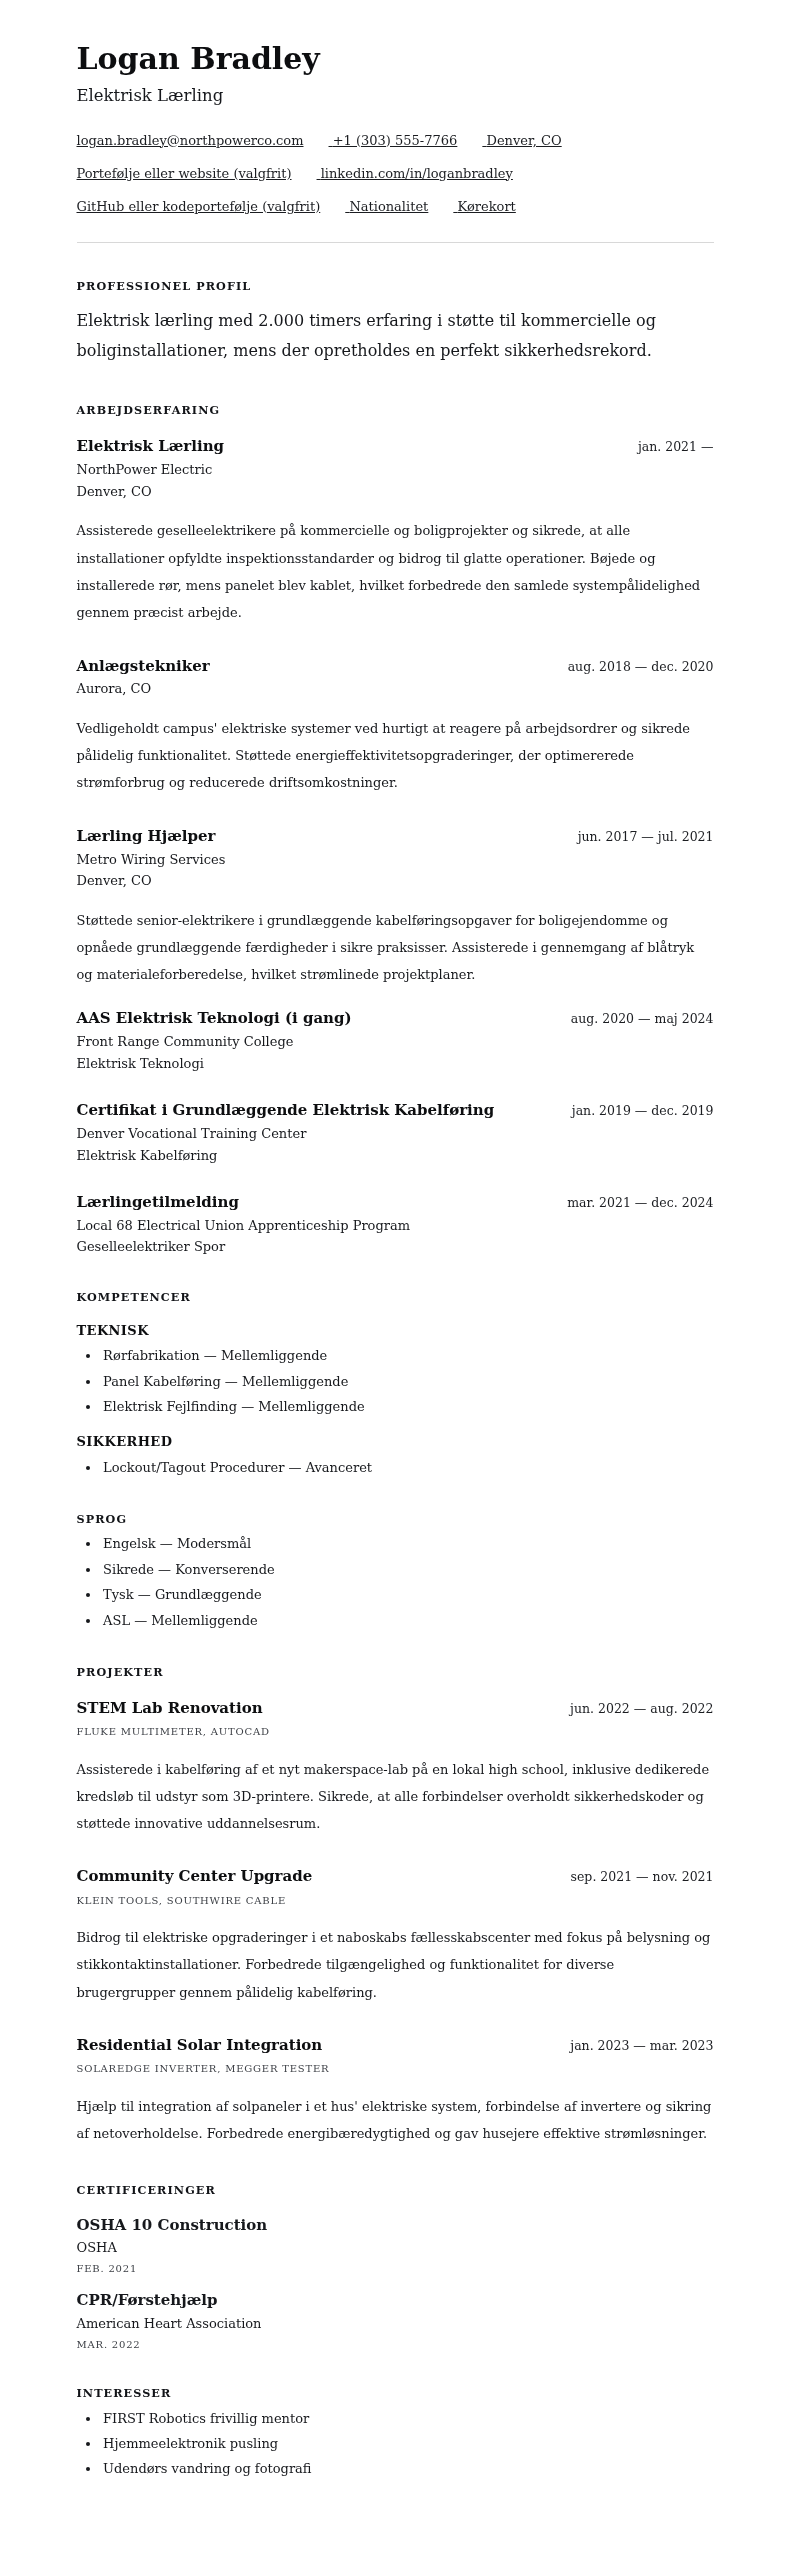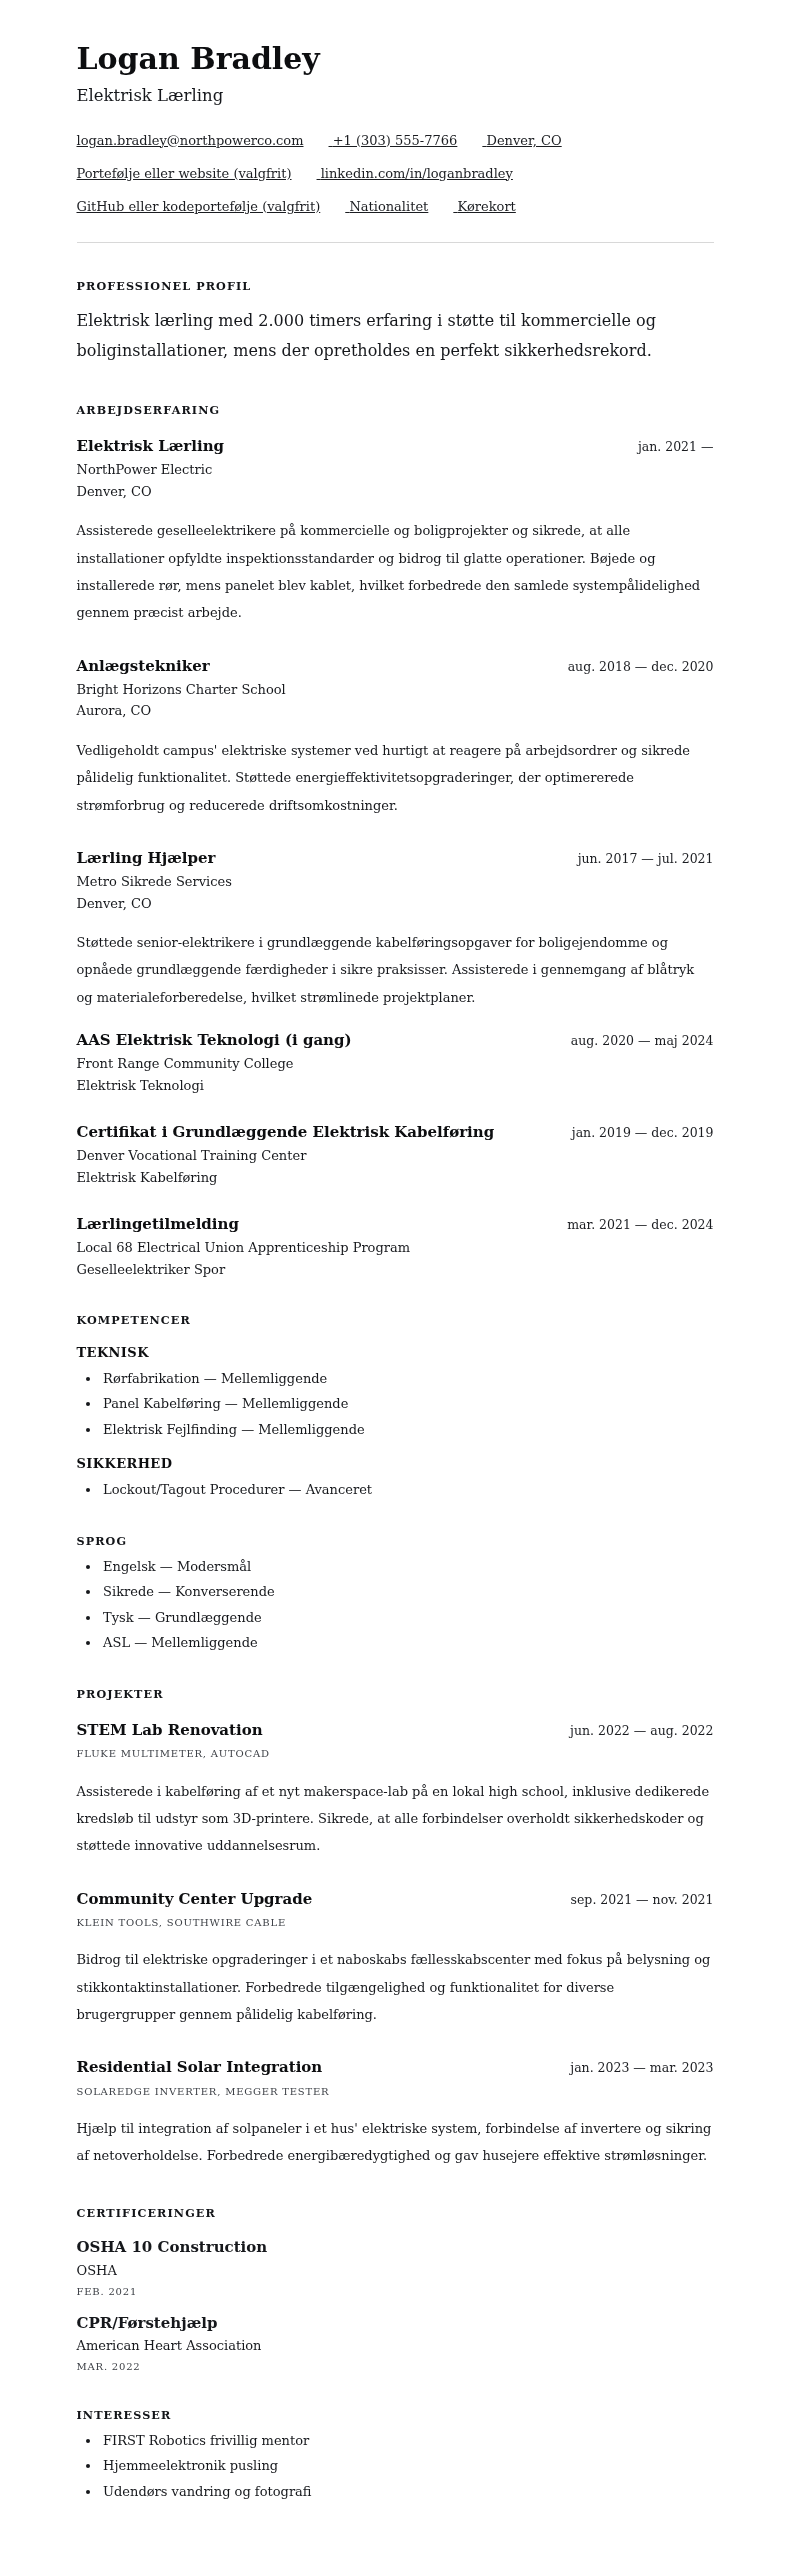--- a/index.html
+++ b/index.html
@@ -169,31 +169,30 @@
       <div class="entry-company">NorthPower Electric</div>
       <div class="entry-location">Denver, CO</div>
       <p class="entry-desc">Assisterede geselleelektrikere på kommercielle og boligprojekter og sikrede, at alle installationer opfyldte inspektionsstandarder og bidrog til glatte operationer. Bøjede og installerede rør, mens panelet blev kablet, hvilket forbedrede den samlede systempålidelighed gennem præcist arbejde.</p>
     </article>
 
     <article class="entry">
       <div class="entry-head">
         <h3 class="entry-title">Anlægstekniker</h3>
         <span class="entry-dates">aug. 2018 — dec. 2020</span>
       </div>
-      <div class="entry-company">Bright Horizons Charter School</div>
       <div class="entry-location">Aurora, CO</div>
       <p class="entry-desc">Vedligeholdt campus' elektriske systemer ved hurtigt at reagere på arbejdsordrer og sikrede pålidelig funktionalitet. Støttede energieffektivitetsopgraderinger, der optimererede strømforbrug og reducerede driftsomkostninger.</p>
     </article>
 
     <article class="entry">
       <div class="entry-head">
         <h3 class="entry-title">Lærling Hjælper</h3>
         <span class="entry-dates">jun. 2017 — jul. 2021</span>
       </div>
-      <div class="entry-company">Metro Sikrede Services</div>
+      <div class="entry-company">Metro Wiring Services</div>
       <div class="entry-location">Denver, CO</div>
       <p class="entry-desc">Støttede senior-elektrikere i grundlæggende kabelføringsopgaver for boligejendomme og opnåede grundlæggende færdigheder i sikre praksisser. Assisterede i gennemgang af blåtryk og materialeforberedelse, hvilket strømlinede projektplaner.</p>
     </article>
   </section>
 
   <section>
 
     <article class="entry">
       <div class="entry-head">
         <h3 class="entry-title">AAS Elektrisk Teknologi (i gang)</h3>

